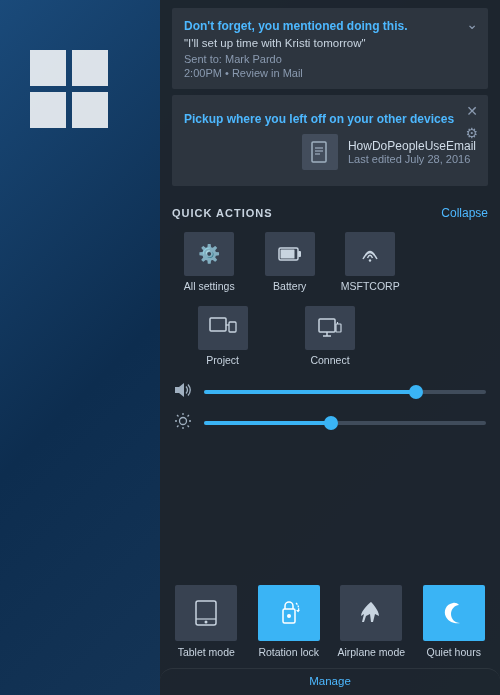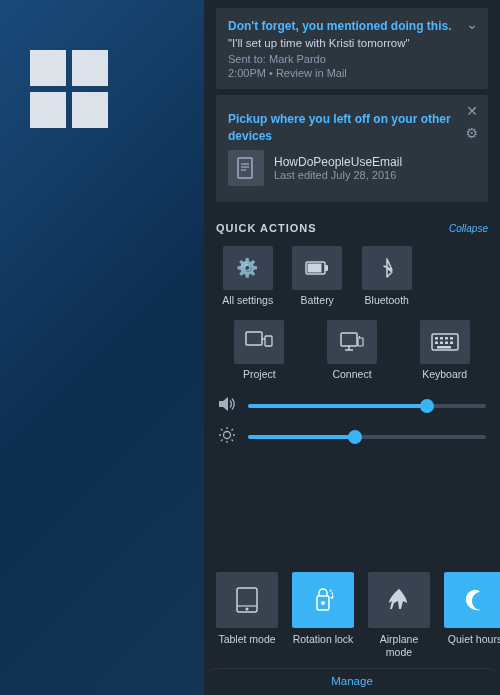--- a/index.html
+++ b/index.html
@@ -40,21 +40,21 @@
     .win-pane.tl { top: 0; left: 0; }
     .win-pane.tr { top: 0; left: 42px; }
     .win-pane.bl { top: 42px; left: 0; }
     .win-pane.br { top: 42px; left: 42px; }
 
     
     .action-center {
       position: absolute;
       top: 0;
       right: 0;
-      width: 296px;
+      width: 340px;
       height: 695px;
       background: rgba(30, 37, 45, 0.97);
       z-index: 10;
       display: flex;
       flex-direction: column;
       overflow: hidden;
     }
 
     
     .notifications {
@@ -133,20 +133,21 @@
       right: 10px;
       color: #8a9ab0;
       font-size: 14px;
       cursor: pointer;
     }
 
     .notif-card2 .doc-row {
       display: flex;
       align-items: center;
       margin-top: 6px;
+      justify-content: flex-end;
     }
 
     .doc-icon-box {
       width: 36px;
       height: 36px;
       background: rgba(70, 80, 95, 0.9);
       border-radius: 2px;
       display: flex;
       align-items: center;
       justify-content: center;
@@ -181,23 +182,22 @@
     .qa-title {
       color: #c8d4e0;
       font-size: 11px;
       font-weight: 700;
       letter-spacing: 1px;
       text-transform: uppercase;
     }
 
     .qa-collapse {
       color: #4db8ff;
-      font-size: 10px;
-      cursor: pointer;
-      font-style: italic;
+      font-size: 12px;
+      cursor: pointer;
     }
 
     .qa-grid {
       display: grid;
       grid-template-columns: repeat(4, 1fr);
       gap: 6px;
       margin-bottom: 10px;
     }
 
     .qa-item {
@@ -396,25 +396,29 @@
           <svg width="24" height="18" viewBox="0 0 24 18">
             <rect x="1" y="3" width="19" height="12" rx="1.5" fill="none" stroke="#c8d4e0" stroke-width="1.5"></rect>
             <rect x="20" y="6" width="3" height="6" rx="1" fill="#c8d4e0"></rect>
             <rect x="2.5" y="4.5" width="14" height="9" rx="0.5" fill="#c8d4e0"></rect>
           </svg>
         </div>
         <span class="qa-label">Battery</span>
       </div>
       <div class="qa-item">
         <div class="qa-icon-box">
-          <svg width="16" height="22" viewBox="0 0 16 22">
-            <path d="M8 2 L8 20 L13 15 L5 9 L13 13 L8 2 Z" fill="none" stroke="#c8d4e0" stroke-width="1.5" stroke-linejoin="round"></path>
+          <svg width="22" height="18" viewBox="0 0 22 18">
+            <path d="M11 2 L11 2" fill="none"></path>
+            <path d="M4 14 Q11 1 18 14" stroke="#c8d4e0" stroke-width="1.5" fill="none"></path>
+            <path d="M6.5 10 Q11 3 15.5 10" stroke="#c8d4e0" stroke-width="1.5" fill="none"></path>
+            <path d="M8.5 13 Q11 7.5 13.5 13" stroke="#c8d4e0" stroke-width="1.5" fill="none"></path>
+            <circle cx="11" cy="15.5" r="1.2" fill="#c8d4e0"></circle>
           </svg>
         </div>
-        <span class="qa-label">Bluetooth</span>
+        <span class="qa-label">MSFTCORP</span>
       </div>
     </div>
 
     <div class="qa-grid-2">
       <div class="qa-item">
         <div class="qa-icon-box">
           <svg width="28" height="22" viewBox="0 0 28 22">
             <rect x="1" y="1" width="16" height="13" rx="1" fill="none" stroke="#c8d4e0" stroke-width="1.5"></rect>
             <rect x="20" y="5" width="7" height="10" rx="1" fill="none" stroke="#c8d4e0" stroke-width="1.3"></rect>
             <line x1="17" y1="8" x2="20" y2="8" stroke="#c8d4e0" stroke-width="1.3"></line>
@@ -426,37 +430,20 @@
         <div class="qa-icon-box">
           <svg width="26" height="22" viewBox="0 0 26 22">
             <rect x="2" y="2" width="16" height="13" rx="1" fill="none" stroke="#c8d4e0" stroke-width="1.5"></rect>
             <line x1="10" y1="15" x2="10" y2="19" stroke="#c8d4e0" stroke-width="1.5"></line>
             <line x1="6" y1="19" x2="14" y2="19" stroke="#c8d4e0" stroke-width="1.5"></line>
             <rect x="19" y="7" width="5" height="8" rx="0.5" fill="none" stroke="#c8d4e0" stroke-width="1.2"></rect>
             <line x1="20.5" y1="5" x2="20.5" y2="7" stroke="#c8d4e0" stroke-width="1.2"></line>
           </svg>
         </div>
         <span class="qa-label">Connect</span>
-      </div>
-      <div class="qa-item">
-        <div class="qa-icon-box">
-          <svg width="28" height="20" viewBox="0 0 28 20">
-            <rect x="1" y="2" width="26" height="16" rx="1.5" fill="none" stroke="#c8d4e0" stroke-width="1.5"></rect>
-            <rect x="4" y="5" width="3" height="2.5" rx="0.5" fill="#c8d4e0"></rect>
-            <rect x="9" y="5" width="3" height="2.5" rx="0.5" fill="#c8d4e0"></rect>
-            <rect x="14" y="5" width="3" height="2.5" rx="0.5" fill="#c8d4e0"></rect>
-            <rect x="19" y="5" width="3" height="2.5" rx="0.5" fill="#c8d4e0"></rect>
-            <rect x="4" y="9.5" width="3" height="2.5" rx="0.5" fill="#c8d4e0"></rect>
-            <rect x="9" y="9.5" width="3" height="2.5" rx="0.5" fill="#c8d4e0"></rect>
-            <rect x="14" y="9.5" width="3" height="2.5" rx="0.5" fill="#c8d4e0"></rect>
-            <rect x="19" y="9.5" width="3" height="2.5" rx="0.5" fill="#c8d4e0"></rect>
-            <rect x="6" y="14" width="14" height="2.5" rx="0.5" fill="#c8d4e0"></rect>
-          </svg>
-        </div>
-        <span class="qa-label">Keyboard</span>
       </div>
     </div>
 
     <div class="slider-row">
       <span class="slider-icon">
         <svg width="20" height="16" viewBox="0 0 20 16">
           <polygon points="1,5 1,11 5,11 10,15 10,1 5,5" fill="#a0b0c0"></polygon>
           <path d="M12 4.5 Q15 8 12 11.5" stroke="#a0b0c0" stroke-width="1.3" fill="none"></path>
           <path d="M14 2.5 Q18.5 8 14 13.5" stroke="#a0b0c0" stroke-width="1.3" fill="none"></path>
         </svg>

